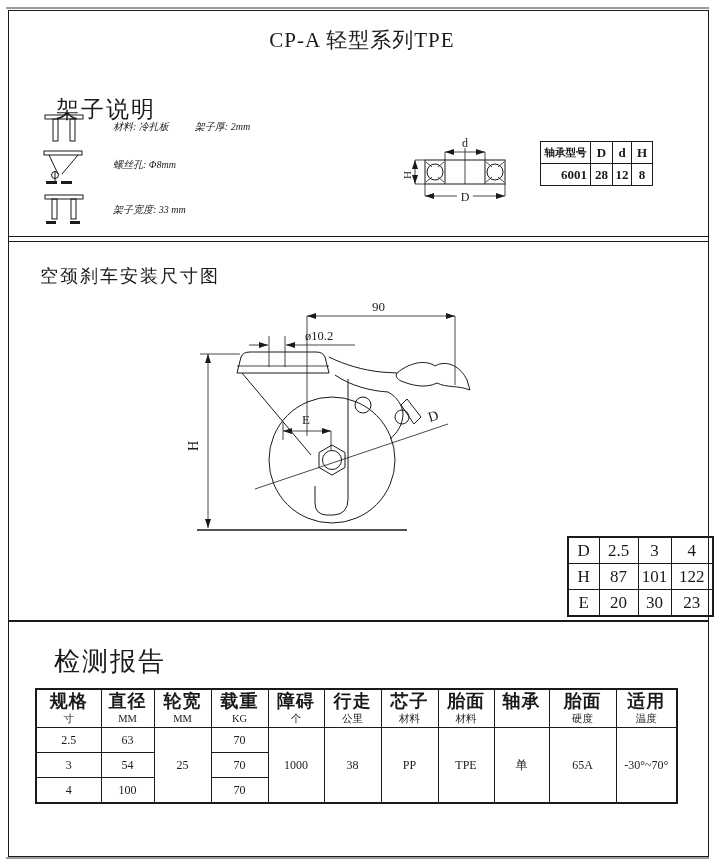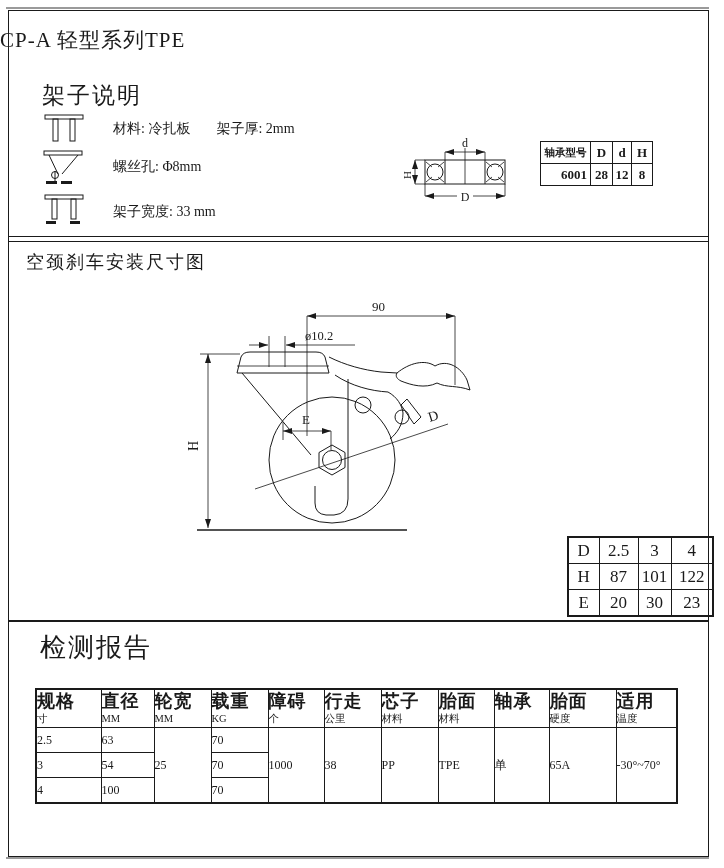--- a/index.html
+++ b/index.html
@@ -1,42 +1,42 @@
 <!DOCTYPE html>
 <html><head>
 <meta charset="utf-8">
 <style>
   html,body{margin:0;padding:0;background:#fff;}
   .page{position:relative;width:724px;height:868px;background:#fff;overflow:hidden;
         font-family:"Liberation Serif","DejaVu Serif",serif;color:#1a1a1a;}
   .outer-frame{position:absolute;left:8px;top:10px;width:699px;height:845px;border:1px solid #1a1a1a;}
   .edge-gray{position:absolute;left:6px;width:703px;height:2px;background:#9a9a9a;}
   .divider{position:absolute;left:8px;width:701px;background:#1a1a1a;height:1px;}
-  .doc-title{position:absolute;left:0;top:26px;width:724px;margin:0;
+  .doc-title{position:absolute;left:0;top:26px;width:724px;margin:0;text-align:center;
              font-size:21px;font-weight:normal;letter-spacing:1px;}
-  .h-big{position:absolute;margin:2px;font-weight:normal;font-size:23px;letter-spacing:2px;text-align:right;}
-  .frame-item-text{position:absolute;font-size:14px;white-space:nowrap;}
+  .h-big{position:absolute;margin:16px;font-weight:normal;font-size:23px;letter-spacing:2px;text-align:right;}
+  .frame-item-text{position:absolute;font-size:10px;white-space:nowrap;font-style:italic;}
   .frame-item-text .gap{display:inline-block;width:26px;}
   svg{overflow:visible;}
   svg .ln{stroke:#1a1a1a;stroke-width:1;fill:none;}
   svg .thin{stroke:#1a1a1a;stroke-width:0.8;fill:none;}
   svg .thick{stroke:#1a1a1a;stroke-width:1.3;fill:none;}
   svg text{fill:#1a1a1a;font-family:"Liberation Serif","DejaVu Serif",serif;}
   
   .btable{position:absolute;left:540px;top:141px;border-collapse:collapse;border:1.5px solid #1a1a1a;table-layout:fixed;font-weight:bold;}
   .btable td{border:1px solid #1a1a1a;text-align:center;height:21px;font-size:13px;padding:0 2px;}
   .btable td.small{font-size:10.5px;}
   .btable td.num-right{text-align:right;padding-right:3px;}
   
   .dhe{position:absolute;left:567px;top:536px;border-collapse:collapse;border:2px solid #1a1a1a;table-layout:fixed;}
   .dhe td{border:1px solid #1a1a1a;text-align:center;height:25px;font-size:17px;padding:0;}
   
   .report{position:absolute;left:35px;top:688px;width:641px;border-collapse:collapse;
           border:2px solid #1a1a1a;table-layout:fixed;}
-  .report th,.report td{border:1px solid #1a1a1a;text-align:left;padding:0;font-weight:normal;}
+  .report th,.report td{border:1px solid #1a1a1a;text-align:center;padding:0;font-weight:normal;}
   .report .th-main{font-size:18px;font-weight:bold;line-height:22px;letter-spacing:1px;}
   .report .th-sub{font-size:10.5px;line-height:13px;height:15px;}
   .report td{font-size:12px;height:24px;}
 </style>
 </head>
 <body>
 
 <div class="page">
   <div class="edge-gray" style="top:7px;"></div>
   <div class="edge-gray" style="top:857px;"></div>

